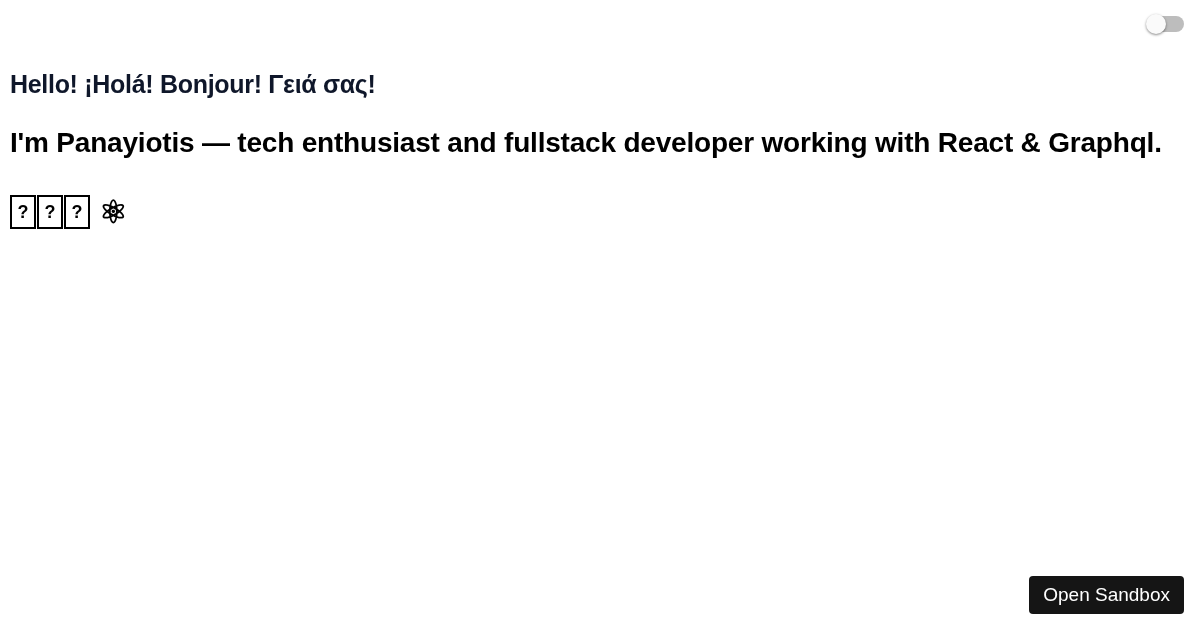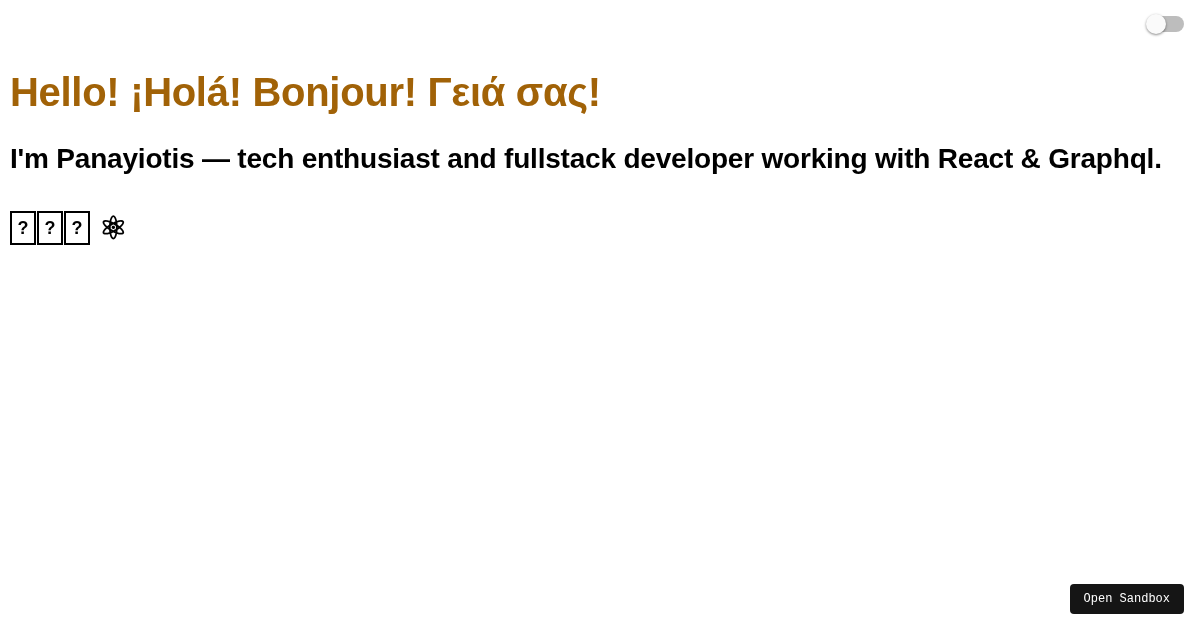--- a/index.html
+++ b/index.html
@@ -35,23 +35,23 @@
       border-radius: 50%;
       position: absolute;
       top: -2px;
       left: -2px;
       box-shadow: 0 1px 3px rgba(0,0,0,0.3), 0 1px 2px rgba(0,0,0,0.2);
     }
     .content {
       padding-top: 60px;
     }
     h1 {
-      font-size: 40px;
+      font-size: 25px;
       font-weight: 700;
-      color: #a16207;
+      color: #0f172a;
       margin-bottom: 28px;
       letter-spacing: -0.3px;
     }
     h2 {
       font-size: 28px;
       font-weight: 700;
       color: #000;
       margin-bottom: 36px;
       letter-spacing: -0.2px;
     }
@@ -84,22 +84,22 @@
     }
     .open-sandbox {
       position: absolute;
       bottom: 16px;
       right: 16px;
       background: #151515;
       color: #fff;
       border: none;
       border-radius: 4px;
       padding: 8px 14px;
-      font-size: 12px;
-      font-family: Liberation Mono, monospace;
+      font-size: 19px;
+      font-family: Liberation Sans, sans-serif;
       cursor: pointer;
     }
   </style>
 </head>
 <body>
 
 <div class="toggle-wrapper">
   <div class="toggle">
     <div class="toggle-knob"></div>
   </div>

